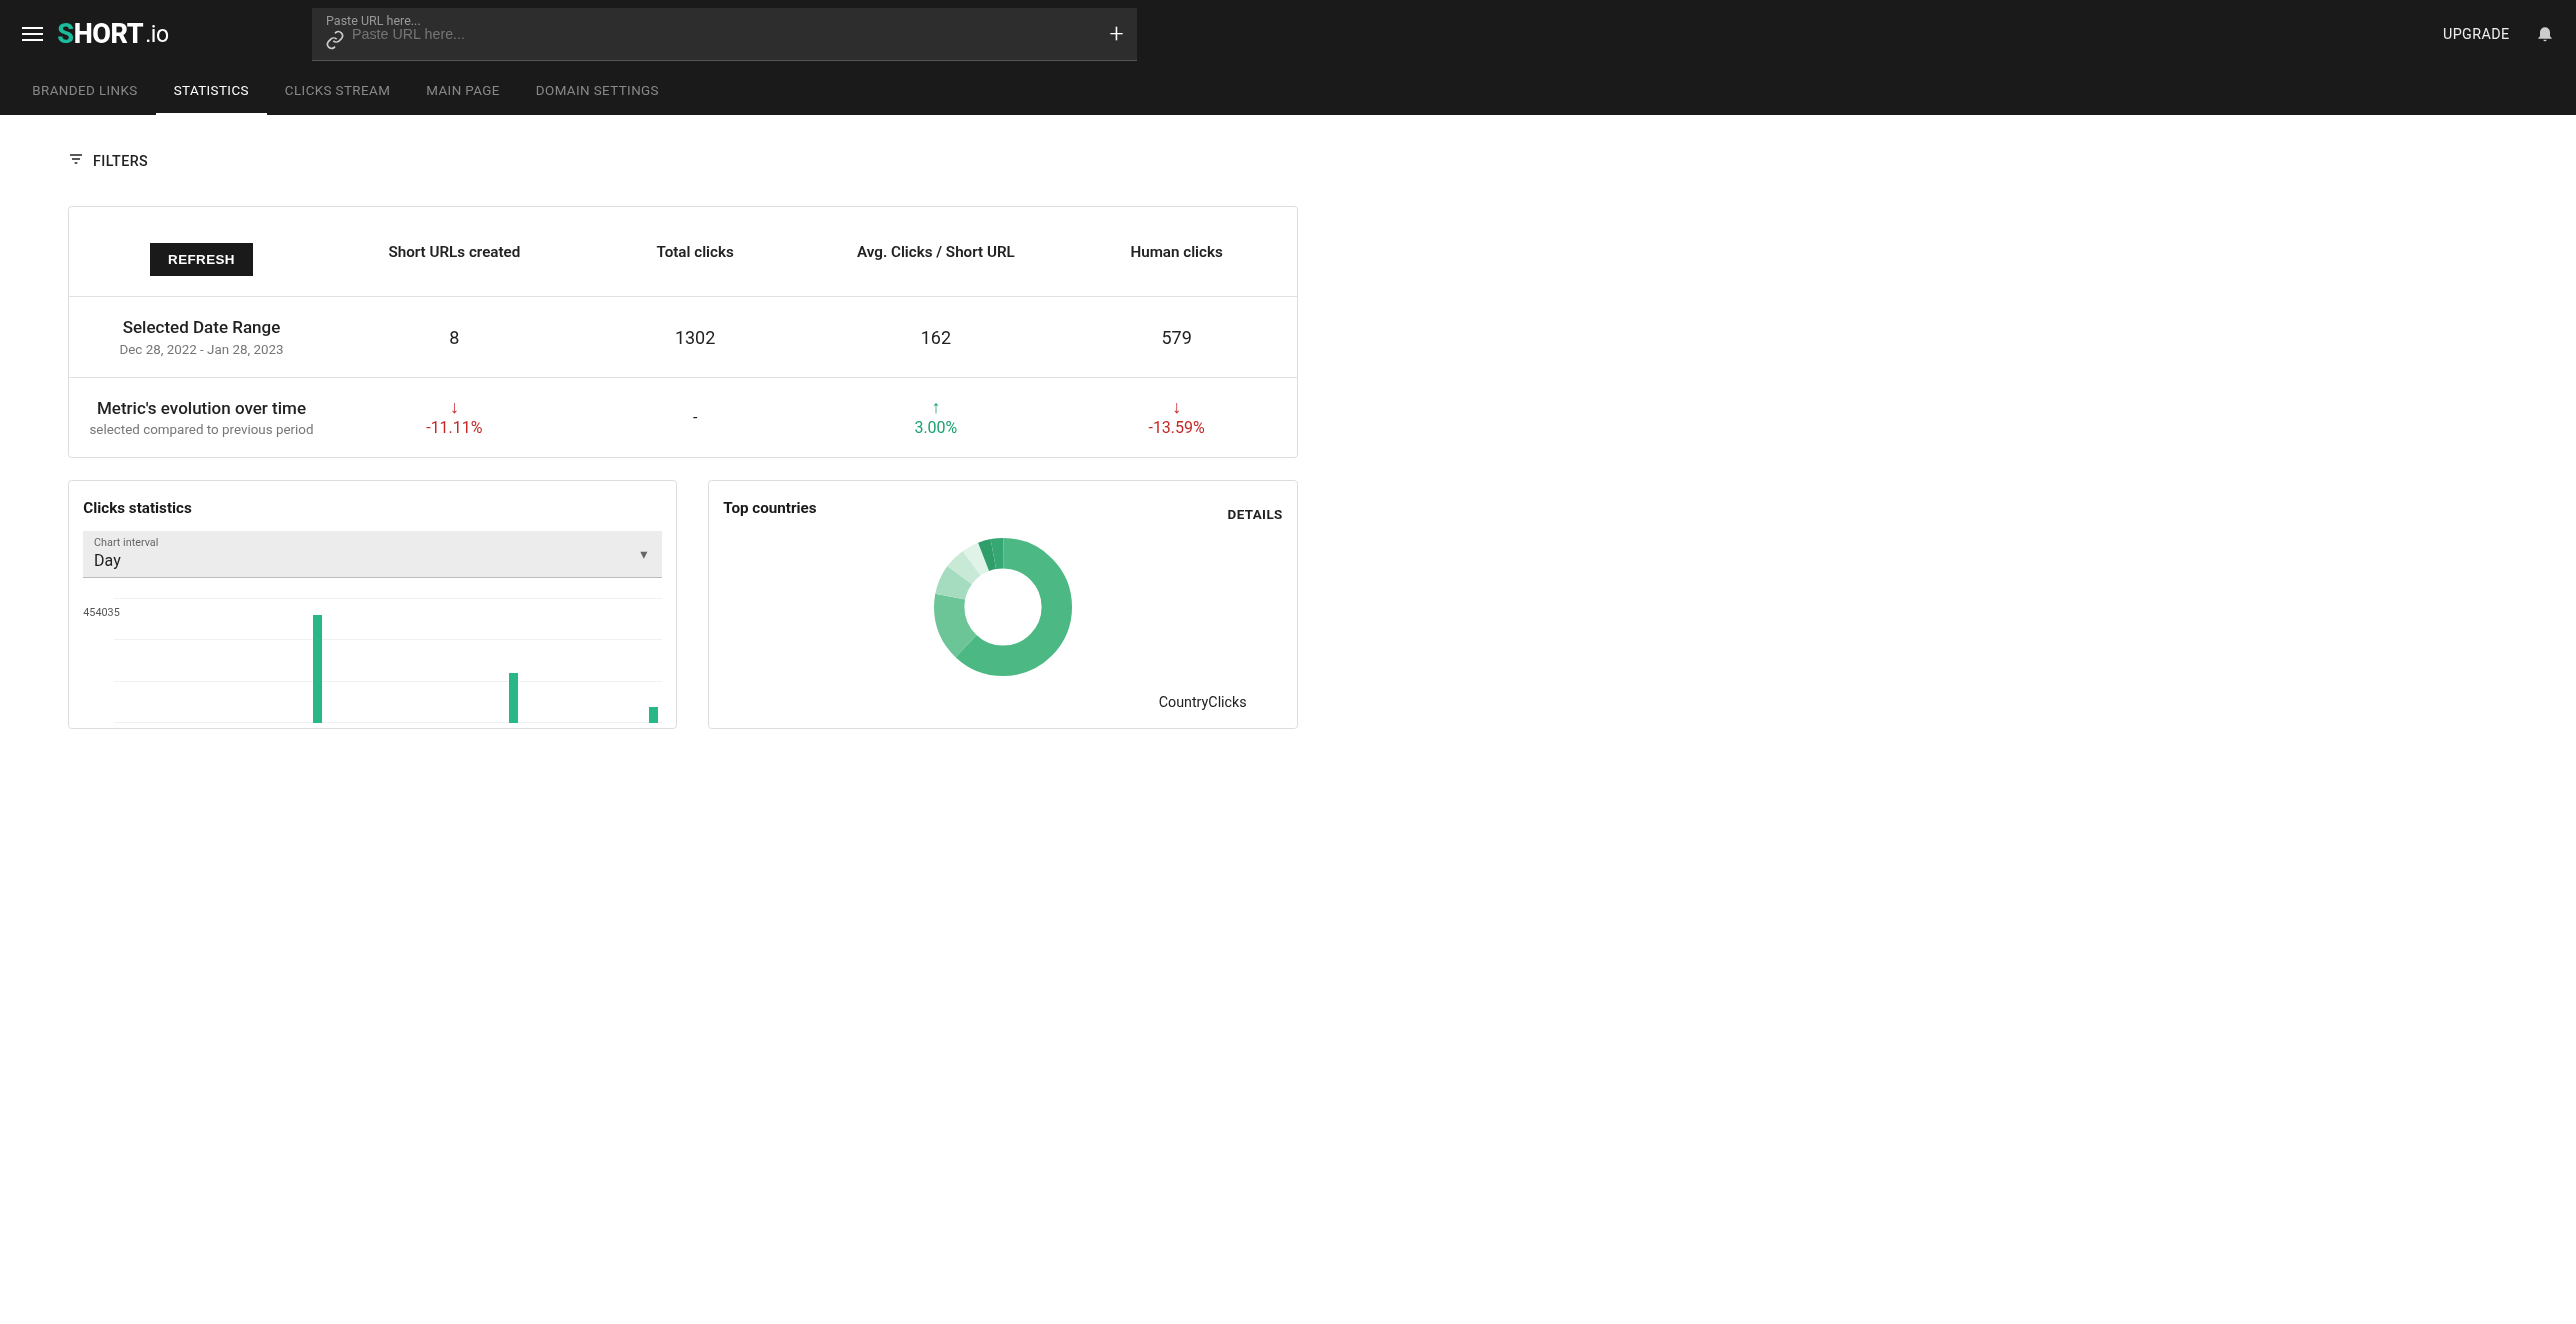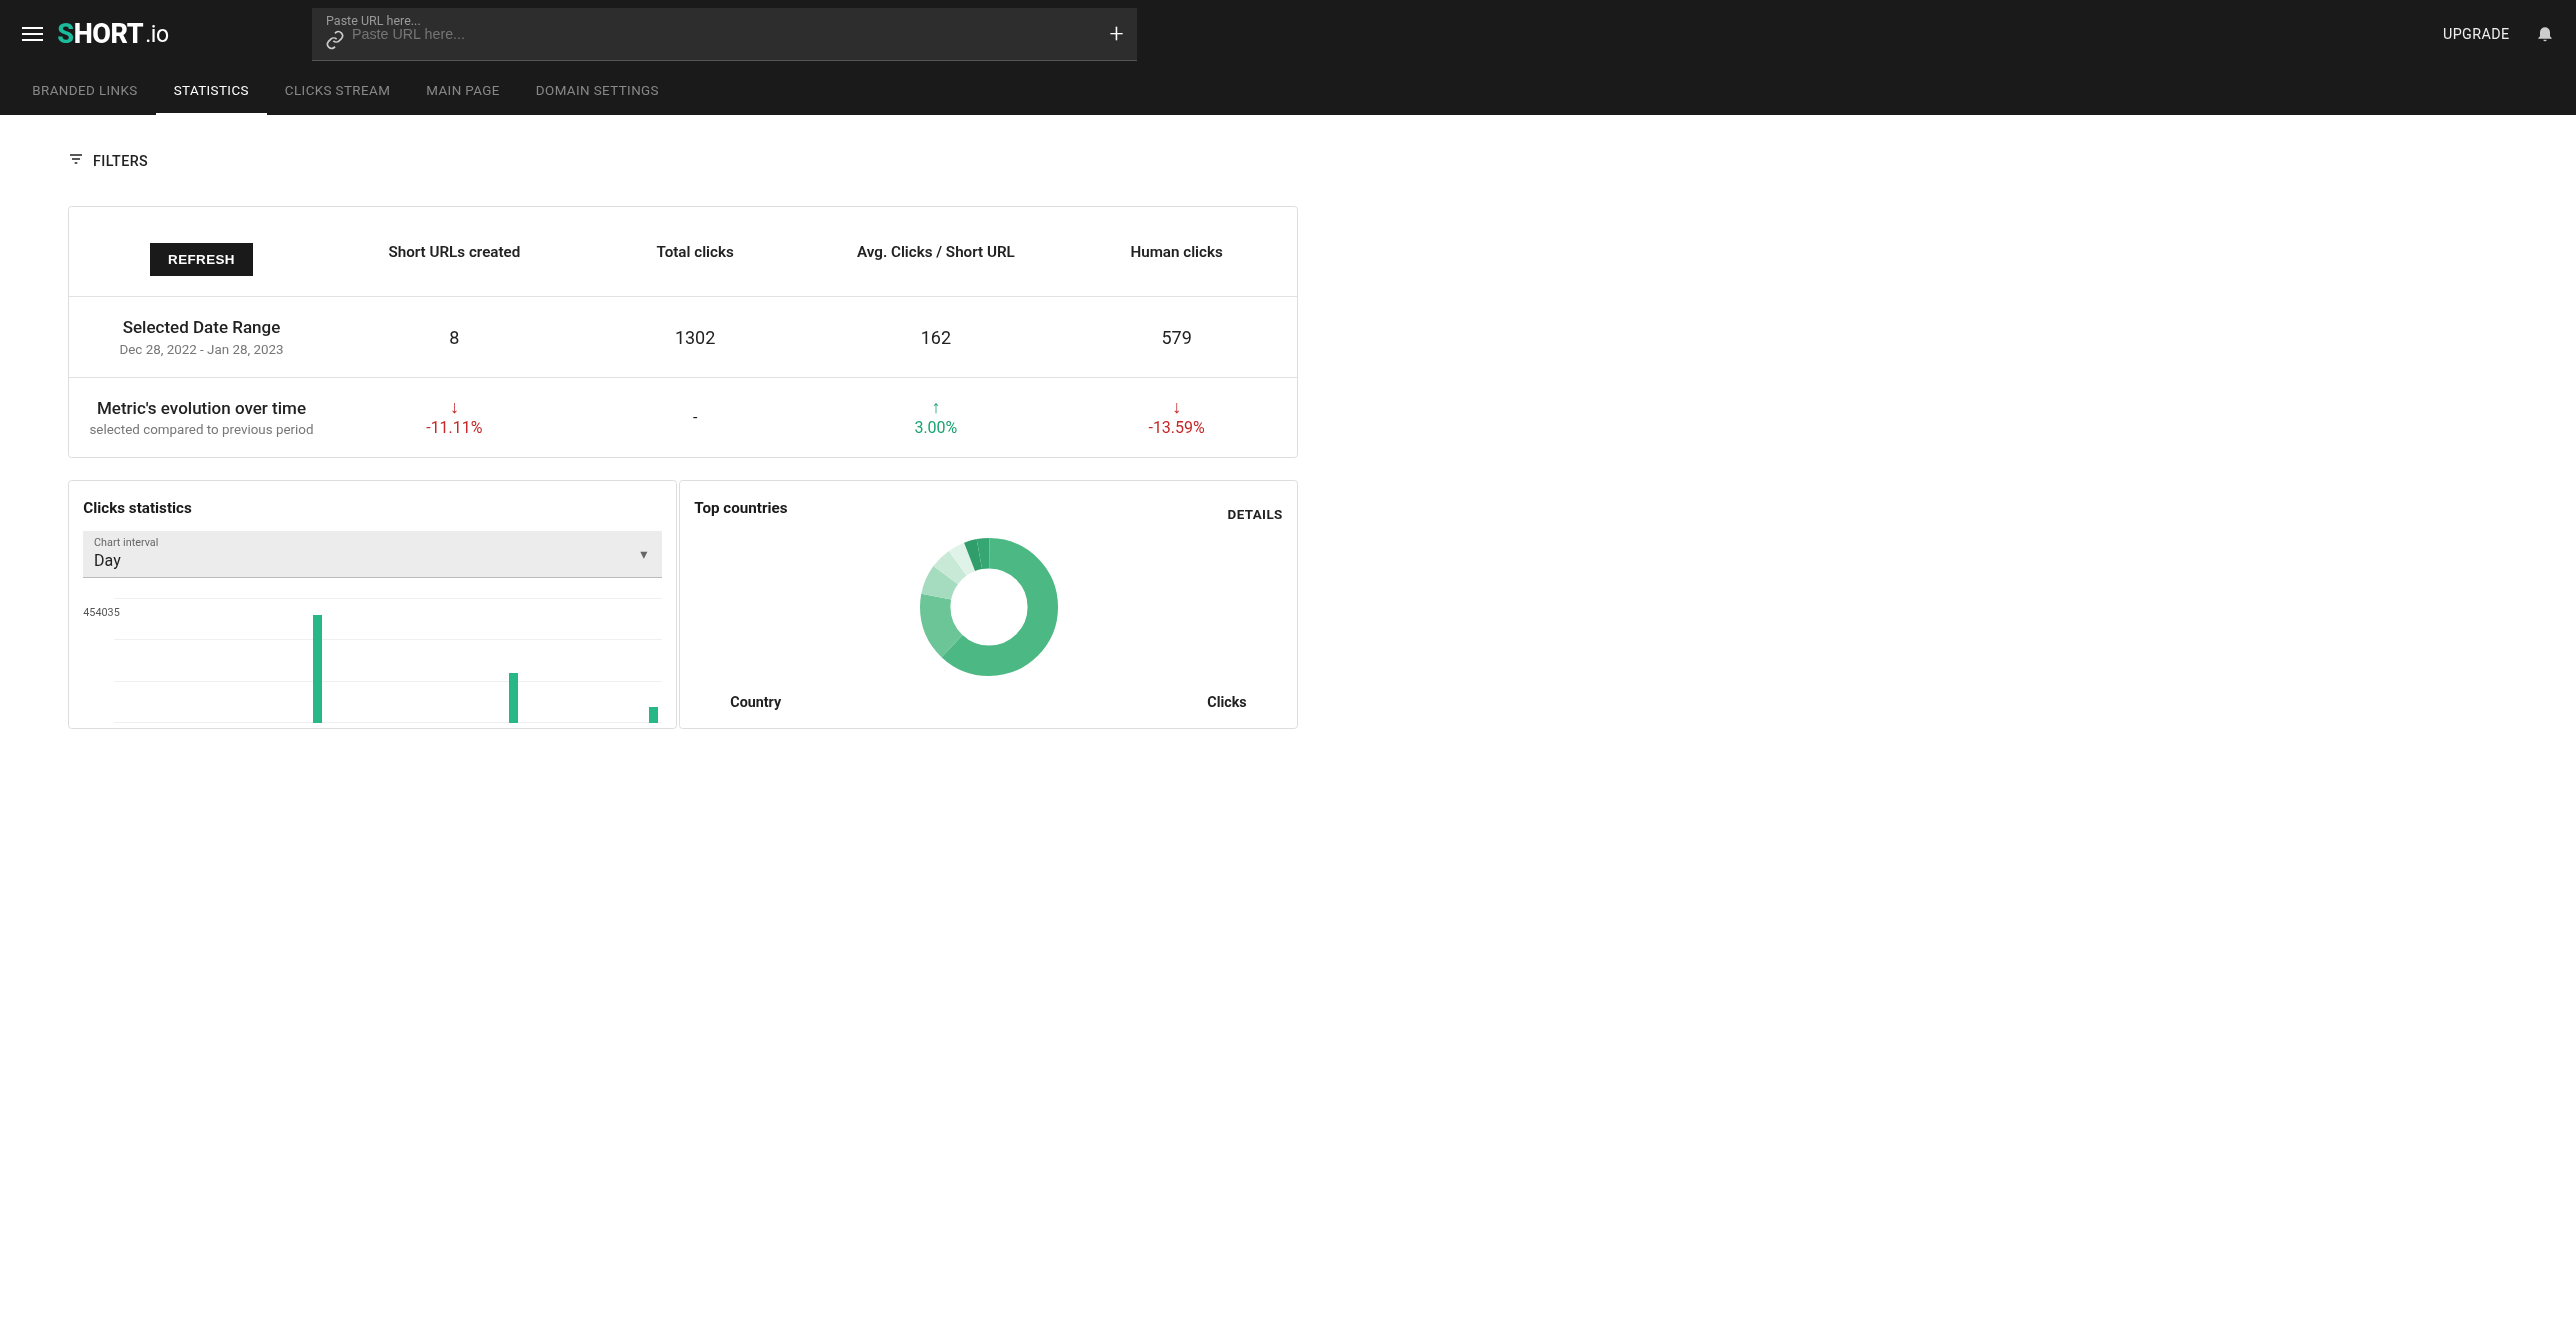--- a/index.html
+++ b/index.html
@@ -51,21 +51,21 @@
 .row-body .label-secondary { font-size: 13.4px; color: #777; margin-top: 5.4px; }
 .row-body .val { font-size: 18px; color: #222; }
 .row-delta .label-primary { font-size: 17px; font-weight: 500; color: #222; }
 .row-delta .label-secondary { font-size: 13.4px; color: #777; margin-top: 3.6px; }
 .delta { font-size: 16px; display: flex; flex-direction: column; align-items: center; gap: 1.8px; }
 .delta.neg { color: #c62828; }
 .delta.pos { color: #1aa36f; }
 .delta .arrow { font-size: 18px; line-height: 1; }
 
 
-.panels { display: grid; grid-template-columns: 609px 1fr; gap: 2px; }
+.panels { display: grid; grid-template-columns: 609px 1fr; gap: 31px; }
 .panel { border: 0.9px solid #ddd; border-radius: 3.6px; padding: 18px 14.3px 0 14.3px; height: 249px; overflow: hidden; position: relative; }
 .panel h3 { font-size: 15.2px; font-weight: 700; margin-bottom: 14.3px; }
 .select-wrap { background: #ececec; border-bottom: 0.9px solid #bbb; padding: 5.4px 10.8px 7.2px 10.8px; position: relative; cursor: pointer; margin-bottom: 10.8px; }
 .select-wrap .field-label { font-size: 10.8px; color: #666; }
 .select-wrap .field-value { font-size: 16px; color: #222; margin-top: 1.8px; }
 .select-wrap .caret { position: absolute; right: 14.3px; top: 50%; transform: translateY(-50%); color: #666; }
 
 
 .chart { position: relative; height: 134px; display: flex; align-items: flex-end; }
 .y-axis { display: flex; flex-direction: row; justify-content: space-between; height: 115px; font-size: 10.8px; color: #555; text-align: right; padding-right: 9px; width: 30.5px; margin-bottom: 2px; }
@@ -73,21 +73,21 @@
 .grid-lines { position: absolute; inset: 0; }
 .grid-lines div { position: absolute; left: 0; right: 0; border-top: 0.9px solid rgba(0,0,0,0.06); }
 .bars { position: absolute; left: 0; right: 0; bottom: 0; display: flex; align-items: flex-end; gap: 2.2%; }
 .bar-slot { flex: 1; display: flex; justify-content: center; align-items: flex-end; height: 125px; }
 .bar { width: 56%; background: #28b787; }
 
 
 .panel-countries .header-row { display: flex; align-items: center; justify-content: space-between; }
 .details-btn { font-size: 13.4px; letter-spacing: 0.4px; color: #222; font-weight: 700; cursor: pointer; }
 .donut-wrap { display: flex; justify-content: center; margin-top: 5.4px; }
-.legend-head { display: flex; justify-content: space-between; font-size: 14.3px; font-weight: 700; padding: 16px 36px 0 36px; color: #222; }
+.legend-head { display: flex; justify-content: flex-end; font-size: 14.3px; font-weight: 400; padding: 16px 36px 0 36px; color: #222; }
 </style>
 </head>
 <body>
 
 <div class="topbar">
   <div class="hamburger">
     <span></span>
       <span></span>
       <span></span>
   </div>

